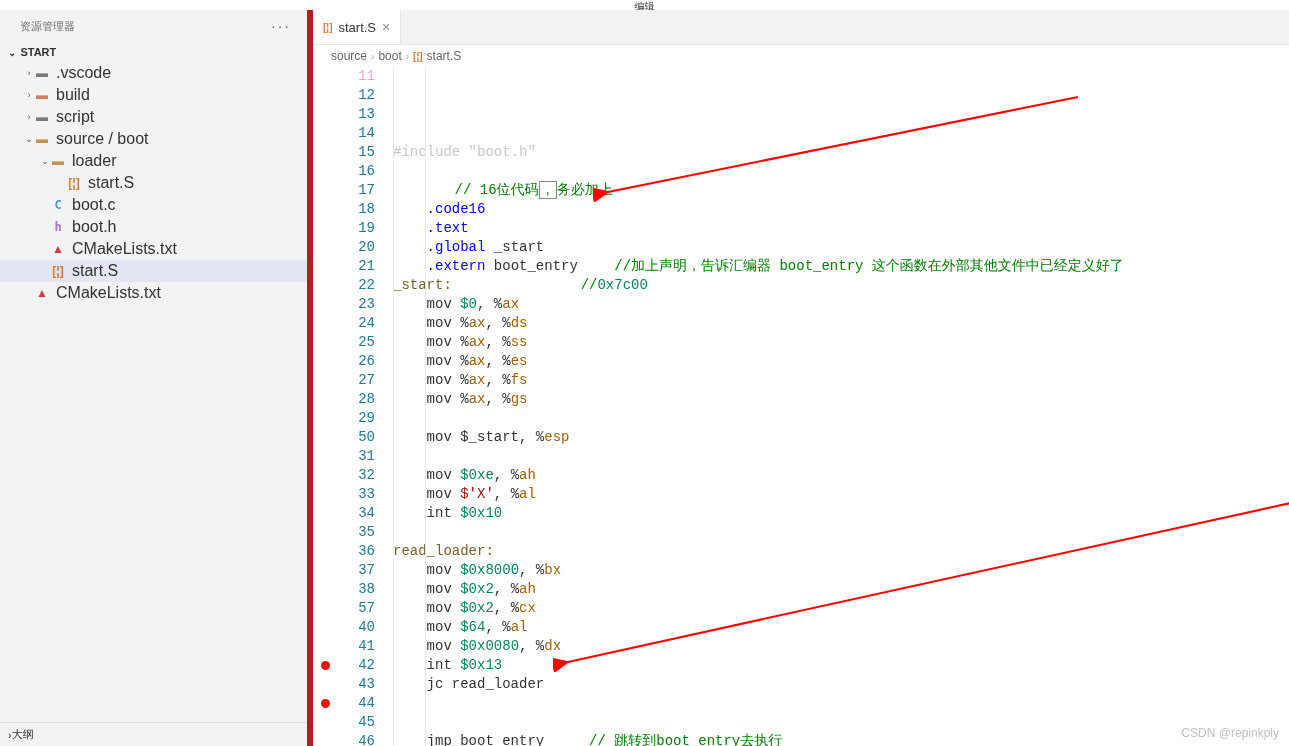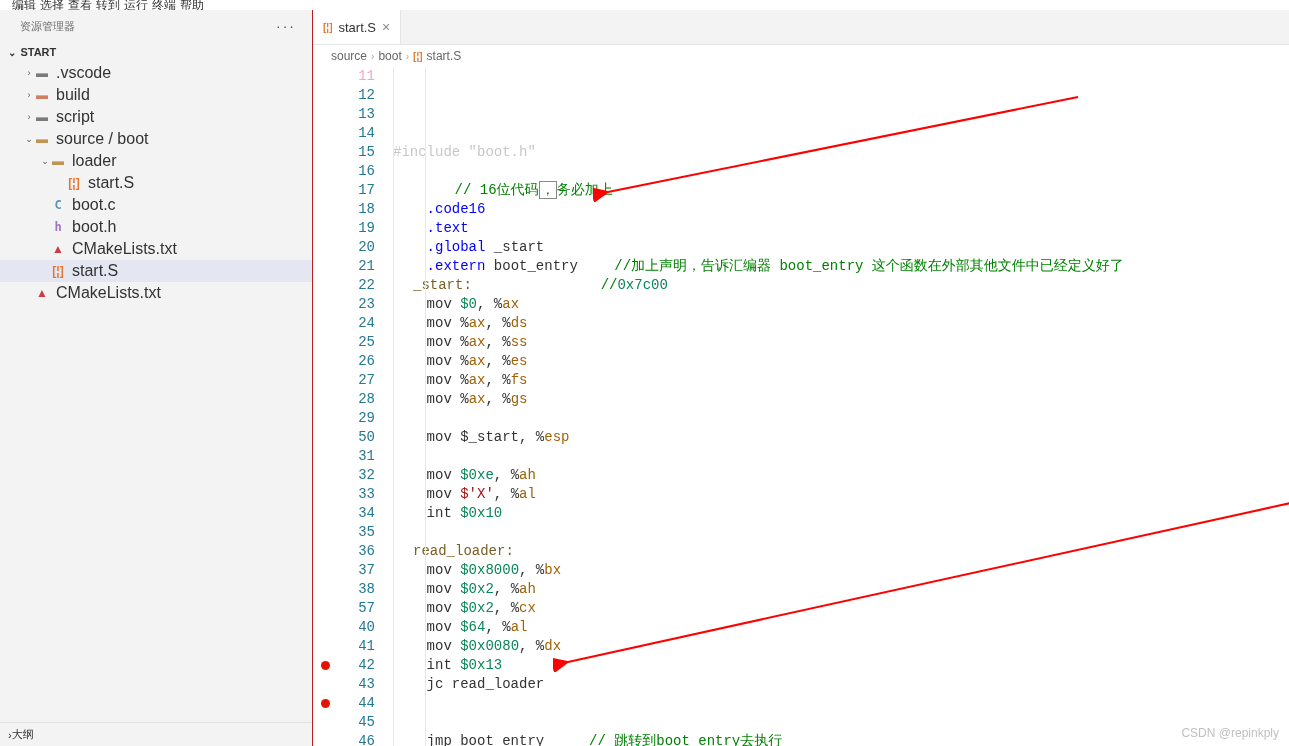--- a/index.html
+++ b/index.html
@@ -1,19 +1,19 @@
 <!DOCTYPE html>
 <html><head>
 <meta charset="utf-8">
 <style>
 * { box-sizing: border-box; margin: 0; padding: 0; }
 body { font-family: "Segoe UI", "Microsoft YaHei", sans-serif; font-size: 13px; color: #333; background: #fff; overflow: hidden; width: 1289px; height: 746px; position: relative; }
-.menubar { display: flex; gap: 4px; padding: 0 12px; height: 10px; align-items: center; color: #333; font-size: 12px; overflow: hidden; }
+.menubar { display: flex; gap: 4px; padding: 0 12px; height: 10px; align-items: center; color: #333; font-size: 10px; overflow: hidden; flex-direction: column; }
 .main { display: flex; height: calc(100% - 10px); }
-.sidebar { width: 313px; background: #f3f3f3; border-right: 1px solid #b91c1c; display: flex; flex-direction: column; }
+.sidebar { width: 313px; background: #f3f3f3; border-right: 6px solid #b91c1c; display: flex; flex-direction: column; }
 .sidebar-header { display: flex; justify-content: space-between; align-items: center; padding: 8px 16px 8px 20px; color: #6f6f6f; font-size: 11px; }
 .sidebar-header .dots { letter-spacing: 2px; cursor: pointer; color: #555; font-size: 14px; }
 .section-title { display: flex; align-items: center; padding: 4px 8px; font-size: 11px; font-weight: 700; color: #333; cursor: pointer; }
 .section-title .chev { margin-right: 4px; font-size: 10px; }
 .tree { flex: 1; overflow: auto; }
 .tree-item { display: flex; align-items: center; height: 22px; padding-left: 0; cursor: pointer; white-space: nowrap; }
 .tree-item.selected { background: #e4e6f1; }
 .tree-item .chev { width: 10px; text-align: center; font-size: 9px; color: #555; }
 .tree-item .icon { width: 16px; height: 16px; margin-right: 6px; display: inline-flex; align-items: center; justify-content: center; font-size: 12px; }
 .tree-item .label { font-size: 16px; color: #333; }
@@ -40,21 +40,21 @@
 .gutter .ln.dim { color: #ec4899; opacity: 0.5; }
 .gutter .bp { position: absolute; left: 8px; top: 5px; width: 9px; height: 9px; background: #e51400; border-radius: 50%; }
 .code { flex: 1; white-space: pre; position: relative; }
 .code-line { height: 19px; }
 .guide { position: absolute; top: 0; bottom: 0; border-left: 1px solid #e8e8e8; }
 .c-comment { color: #008000; margin-left: 28px; }
 .c-keyword { color: #0000ff; }
 .c-string { color: #a31515; }
 .c-number { color: #098658; }
 .c-reg { color: #a16207; }
-.c-label { color: #795e26; padding-left: 20px; }
+.c-label { color: #795e26; }
 .c-dim { color: #c8c8c8; }
 .c-box { border: 1px solid #888; padding: 0 1px; }
 .arrow-svg { position: absolute; pointer-events: none; }
 .watermark { position: absolute; right: 10px; bottom: 6px; color: #c0c0c0; font-size: 12px; font-family: sans-serif; }
 </style>
 </head>
 <body>
 
 <div class="menubar">
     <span>编辑</span>

